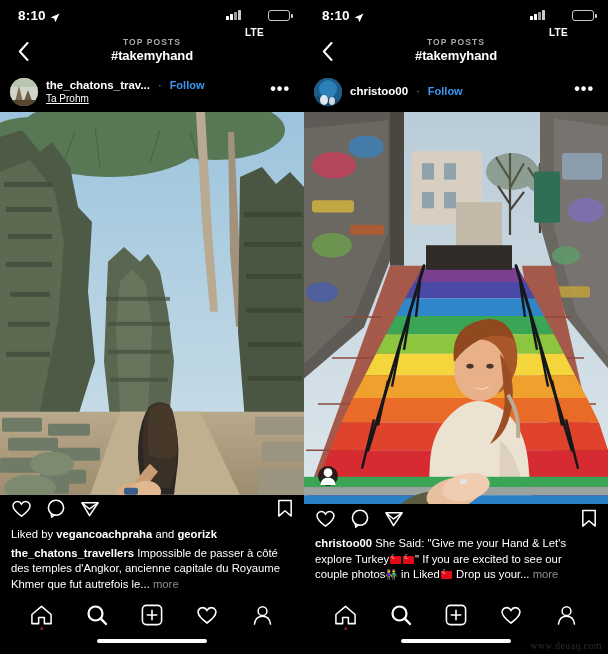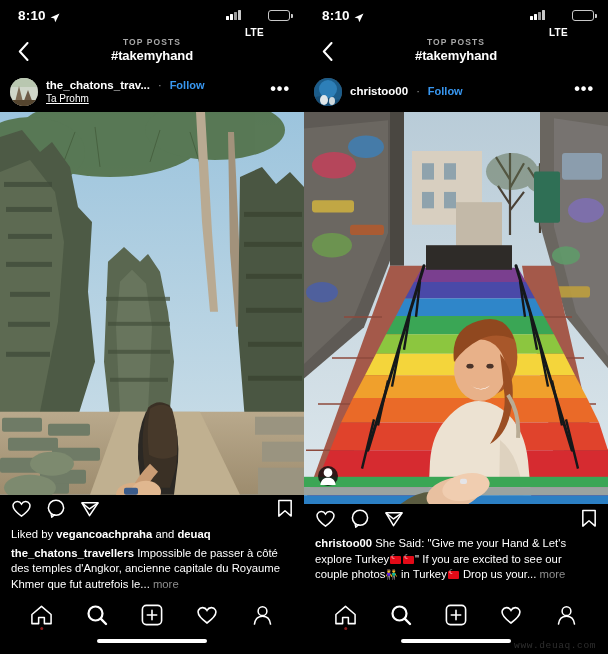--- a/index.html
+++ b/index.html
@@ -76,21 +76,21 @@
   .flag { display:inline-block; width:11px; height:8px; background:#E30A17; border-radius:1px; position:relative; top:1px; margin:0 1px; }
   .flag::after { content:"☾"; position:absolute; left:1px; top:-3px; font-size:7px; color:#fff; line-height:1; }
   .emoji-couple { display:inline-block; font-size:10px; }
 
   
   .bottomnav { height: 46px; flex:0 0 46px; display:flex; align-items:center; justify-content:space-around; padding: 0 14px; }
   .navitem { position:relative; width:28px; height:28px; display:flex; align-items:center; justify-content:center; }
   .reddot { position:absolute; bottom:-1px; left:50%; transform:translateX(-50%); width:3.5px; height:3.5px; border-radius:50%; background:#8b1a1a; }
   .homebar-wrap { height:16px; flex:0 0 16px; position:relative; }
   .homebar { position:absolute; left:50%; transform:translateX(-50%); top:1px; width:110px; height:4px; background:#fff; border-radius:3px; }
-  .watermark { position:absolute; right:12px; bottom:3px; color:#2f2f2f; font-size:9.5px; letter-spacing:.6px; font-family:Liberation Mono, monospace; }
+  .watermark { position:absolute; right:6px; bottom:3px; color:#2f2f2f; font-size:9.5px; letter-spacing:.6px; font-family:Liberation Serif, serif; }
 </style>
 </head>
 <body>
 
 <div class="screen">
 
   <div class="panel">
 
     <div class="statusbar">
       <div class="sb-left">
@@ -264,21 +264,21 @@
             </svg>
         </span>
       </div>
     </div>
 
     <div class="caption">
       <div class="likes">
         <span>Liked by</span>
         <b>vegancoachpraha</b>
         <span>and</span>
-        <b>deuaq</b>
+        <b>georizk</b>
       </div>
       <div class="cap-body">
         <b>the_chatons_travellers</b>
         <span>Impossible de passer à côté des temples d'Angkor, ancienne capitale du Royaume Khmer que fut autrefois le...</span>
         <span class="cap-more">more</span>
       </div>
     </div>
 
     <div style="flex:1 1 auto"></div>
 
@@ -510,21 +510,21 @@
           <svg width="16" height="19" viewBox="0 0 16 20">
               <path d="M1.5 1.5 L14.5 1.5 L14.5 18 L8 12.4 L1.5 18 Z" fill="none" stroke="#fff" stroke-width="1.6" stroke-linejoin="round"></path>
             </svg>
         </span>
       </div>
     </div>
 
     <div class="caption">
       <div class="cap-body">
         <b>christoo00</b>
-        <span>She Said: "Give me your Hand &amp; Let's explore Turkey</span><span class="flag"></span><span class="flag"></span><span>" If you are excited to see our couple photos</span><span class="emoji-couple">👫</span> <span>in Turkey</span><span class="flag"></span> <span>Drop us your...</span>
+        <span>She Said: "Give me your Hand &amp; Let's explore Turkey</span><span class="flag"></span><span class="flag"></span><span>" If you are excited to see our couple photos</span><span class="emoji-couple">👫</span> <span>in Liked</span><span class="flag"></span> <span>Drop us your...</span>
         <span class="cap-more">more</span>
       </div>
     </div>
 
     <div style="flex:1 1 auto"></div>
 
     <div class="bottomnav">
       <div class="navitem">
         <svg width="23" height="22" viewBox="0 0 24 22">
             <path d="M2 10.5 L12 2 L22 10.5 L22 20 L15 20 L15 13.5 L9 13.5 L9 20 L2 20 Z" fill="none" stroke="#fff" stroke-width="1.6" stroke-linejoin="round"></path>

